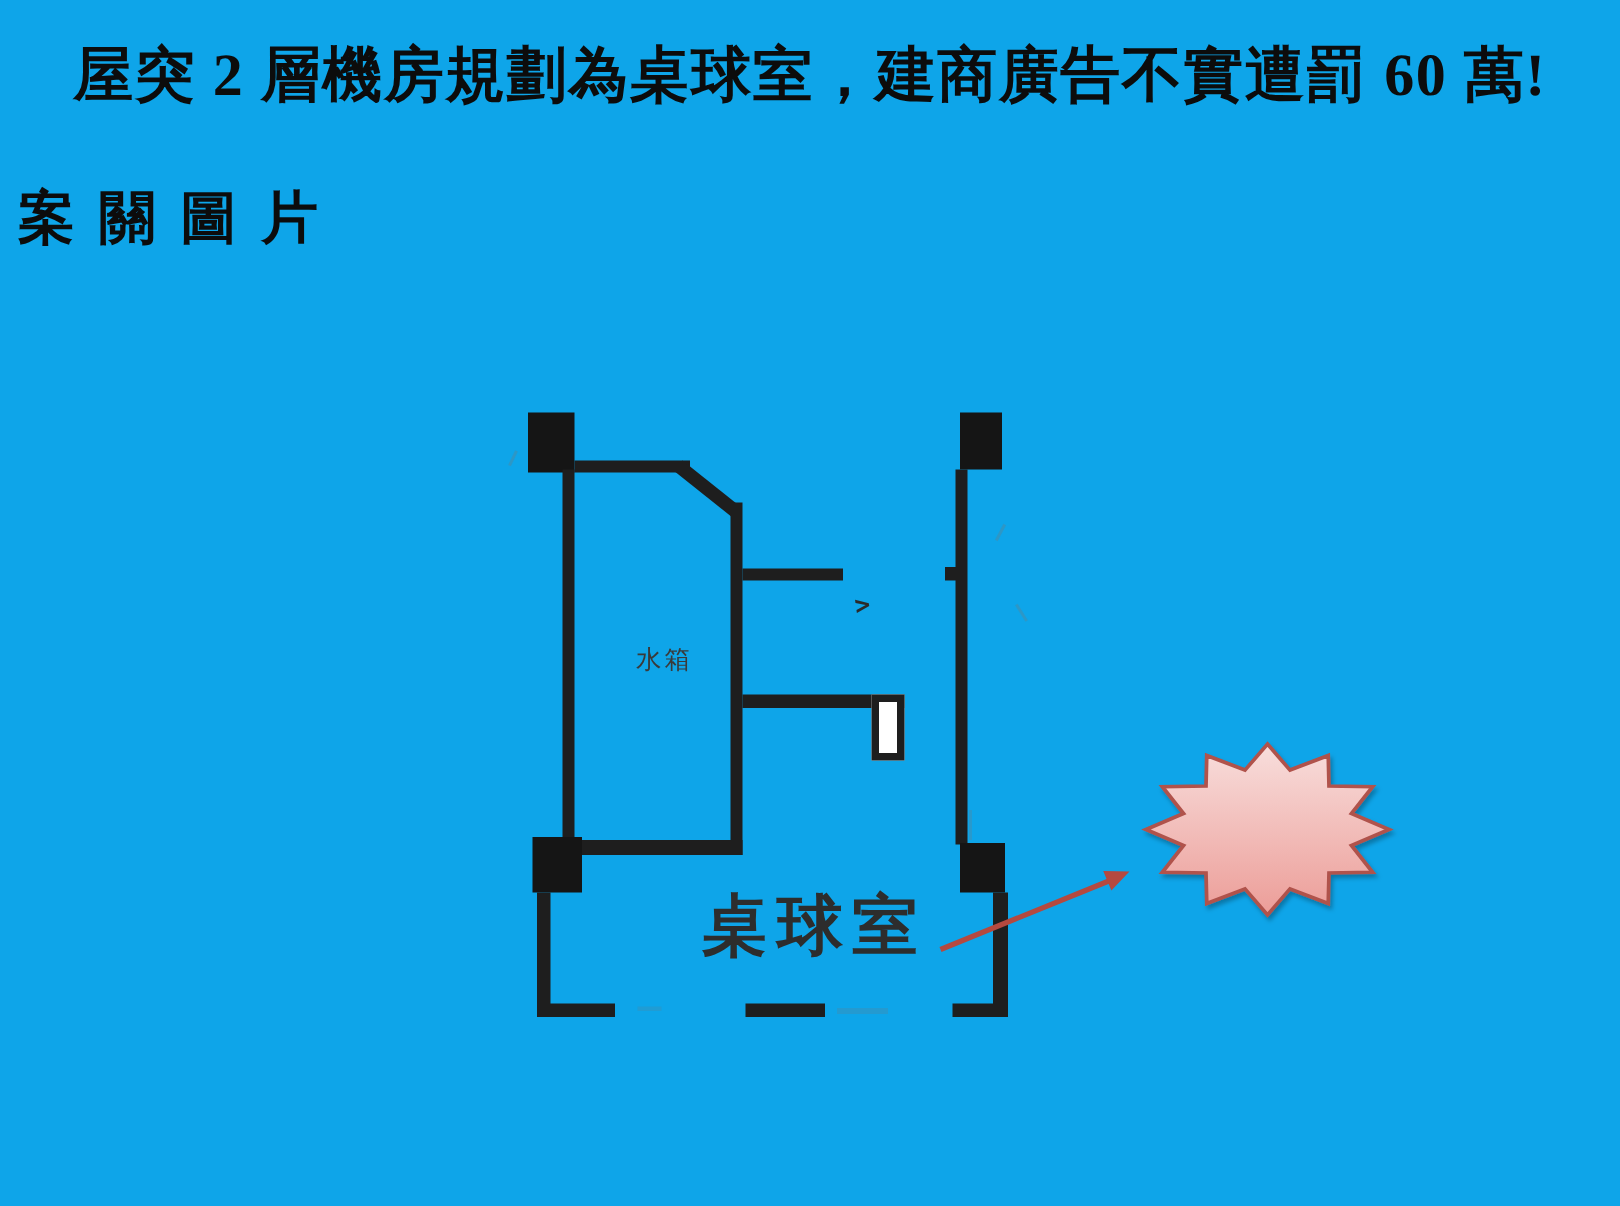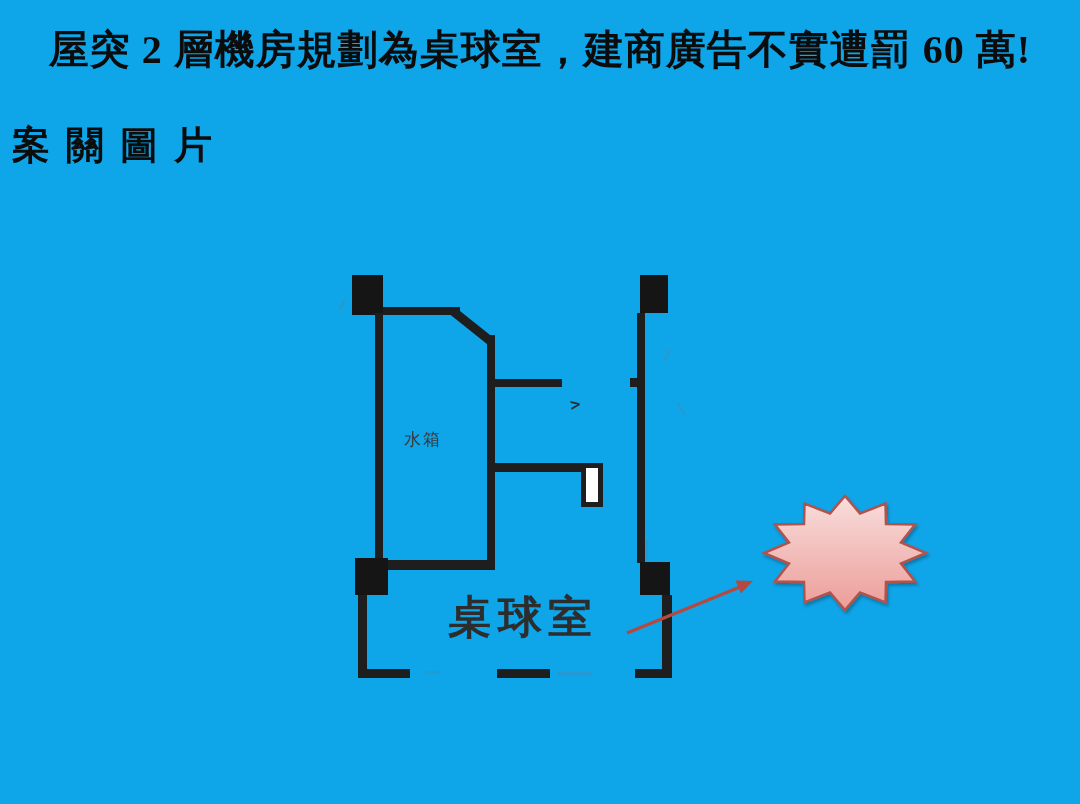--- a/index.html
+++ b/index.html
@@ -11,21 +11,21 @@
   .subtitle{position:absolute;left:0;top:108px;width:1080px;margin:12px;
          font-size:38px;font-weight:bold;color:#0c0c0c;letter-spacing:16px;
          font-family:"Liberation Serif", serif;}
   .floorplan{position:absolute;left:0;top:0;width:1080px;height:804px;}
   .wall{position:absolute;background:#1e1e1e;}
   .col{position:absolute;background:#151515;}
   .diag{position:absolute;left:455px;top:307px;width:50px;height:8.5px;background:#1e1e1e;
         transform:rotate(38.5deg);transform-origin:0 0;}
   .door-rect{position:absolute;left:581px;top:463px;width:22px;height:44px;
         border:5px solid #1e1e1e;background:#fff;box-sizing:border-box;}
-  .room-label{position:absolute;font-family:"Liberation Sans", sans-serif;color:#333;}
+  .room-label{position:absolute;font-family:"Liberation Sans", sans-serif;color:#333;margin-left:20px;}
   .label-water{left:404px;top:428px;font-size:17px;font-weight:500;letter-spacing:2px;color:#3a3a3a;}
   .label-table{left:448px;top:588px;font-size:44px;font-weight:600;letter-spacing:6px;color:#2d2d2d;}
   .chevron{position:absolute;left:570px;top:394px;font-size:17px;font-weight:bold;color:#2a2a2a;
         transform:rotate(-8deg);font-family:"DejaVu Sans Mono", monospace;}
   .overlay{position:absolute;left:0;top:0;width:1080px;height:804px;}
   .burst-label{position:absolute;left:763px;top:543px;width:164px;text-align:center;
         font-size:18px;font-weight:bold;letter-spacing:5px;color:#1f1f1f;
         font-family:"Liberation Serif", serif;}
   .artifact{position:absolute;background:#777;}
 </style>

